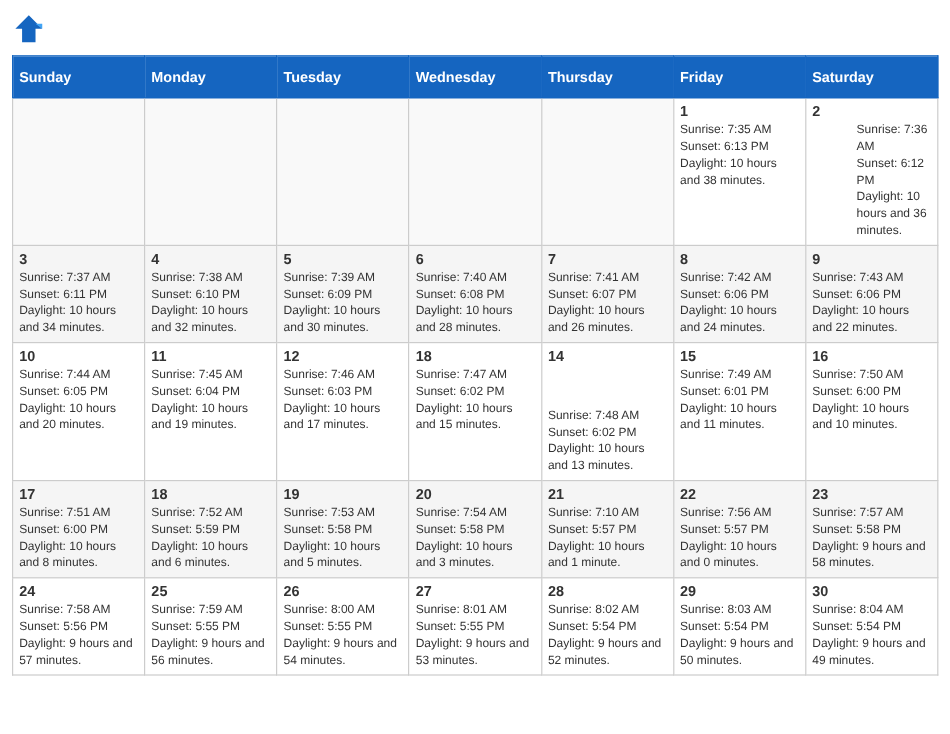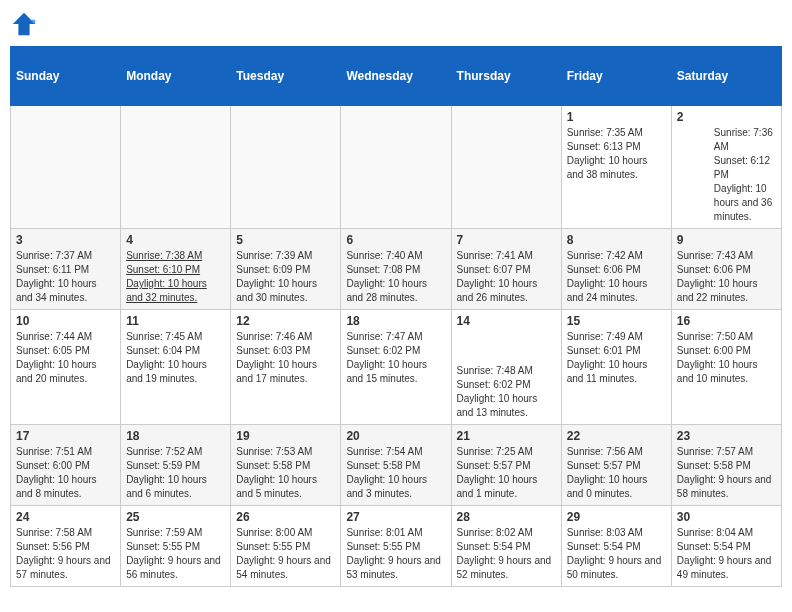--- a/index.html
+++ b/index.html
@@ -45,21 +45,21 @@
       color: #555;
     }
     .calendar {
       width: 100%;
       border-collapse: collapse;
       font-size: 11px;
     }
     .calendar th {
       background: #1565C0;
       color: #fff;
-      padding: 22px 5px;
+      padding: 10px 5px;
       text-align: left;
       font-size: 12px;
       font-weight: bold;
       border: 1px solid #1565C0;
     }
     .calendar td {
       border: 1px solid #ccc;
       vertical-align: top;
       padding: 4px 5px;
       width: 110px;
@@ -141,34 +141,34 @@
       </tr>
       <tr>
         <td>
           <div class="day-number">3</div>
           <div class="day-info" style="white-space: pre-line;">Sunrise: 7:37 AM
 Sunset: 6:11 PM
 Daylight: 10 hours and 34 minutes.</div>
         </td>
         <td>
           <div class="day-number">4</div>
-          <div class="day-info" style="white-space: pre-line; text-decoration: underline;">Sunrise: 7:38 AM
+          <div class="day-info" style="white-space: pre-line;">Sunrise: 7:38 AM
 Sunset: 6:10 PM
 Daylight: 10 hours and 32 minutes.</div>
         </td>
         <td>
           <div class="day-number">5</div>
           <div class="day-info" style="white-space: pre-line;">Sunrise: 7:39 AM
 Sunset: 6:09 PM
 Daylight: 10 hours and 30 minutes.</div>
         </td>
         <td>
           <div class="day-number">6</div>
           <div class="day-info" style="white-space: pre-line;">Sunrise: 7:40 AM
-Sunset: 7:08 PM
+Sunset: 6:08 PM
 Daylight: 10 hours and 28 minutes.</div>
         </td>
         <td>
           <div class="day-number">7</div>
           <div class="day-info" style="white-space: pre-line;">Sunrise: 7:41 AM
 Sunset: 6:07 PM
 Daylight: 10 hours and 26 minutes.</div>
         </td>
         <td>
           <div class="day-number">8</div>
@@ -247,21 +247,21 @@
 Daylight: 10 hours and 5 minutes.</div>
         </td>
         <td>
           <div class="day-number">20</div>
           <div class="day-info" style="white-space: pre-line;">Sunrise: 7:54 AM
 Sunset: 5:58 PM
 Daylight: 10 hours and 3 minutes.</div>
         </td>
         <td>
           <div class="day-number">21</div>
-          <div class="day-info" style="white-space: pre-line;">Sunrise: 7:25 AM
+          <div class="day-info" style="white-space: pre-line;">Sunrise: 7:10 AM
 Sunset: 5:57 PM
 Daylight: 10 hours and 1 minute.</div>
         </td>
         <td>
           <div class="day-number">22</div>
           <div class="day-info" style="white-space: pre-line;">Sunrise: 7:56 AM
 Sunset: 5:57 PM
 Daylight: 10 hours and 0 minutes.</div>
         </td>
         <td>

